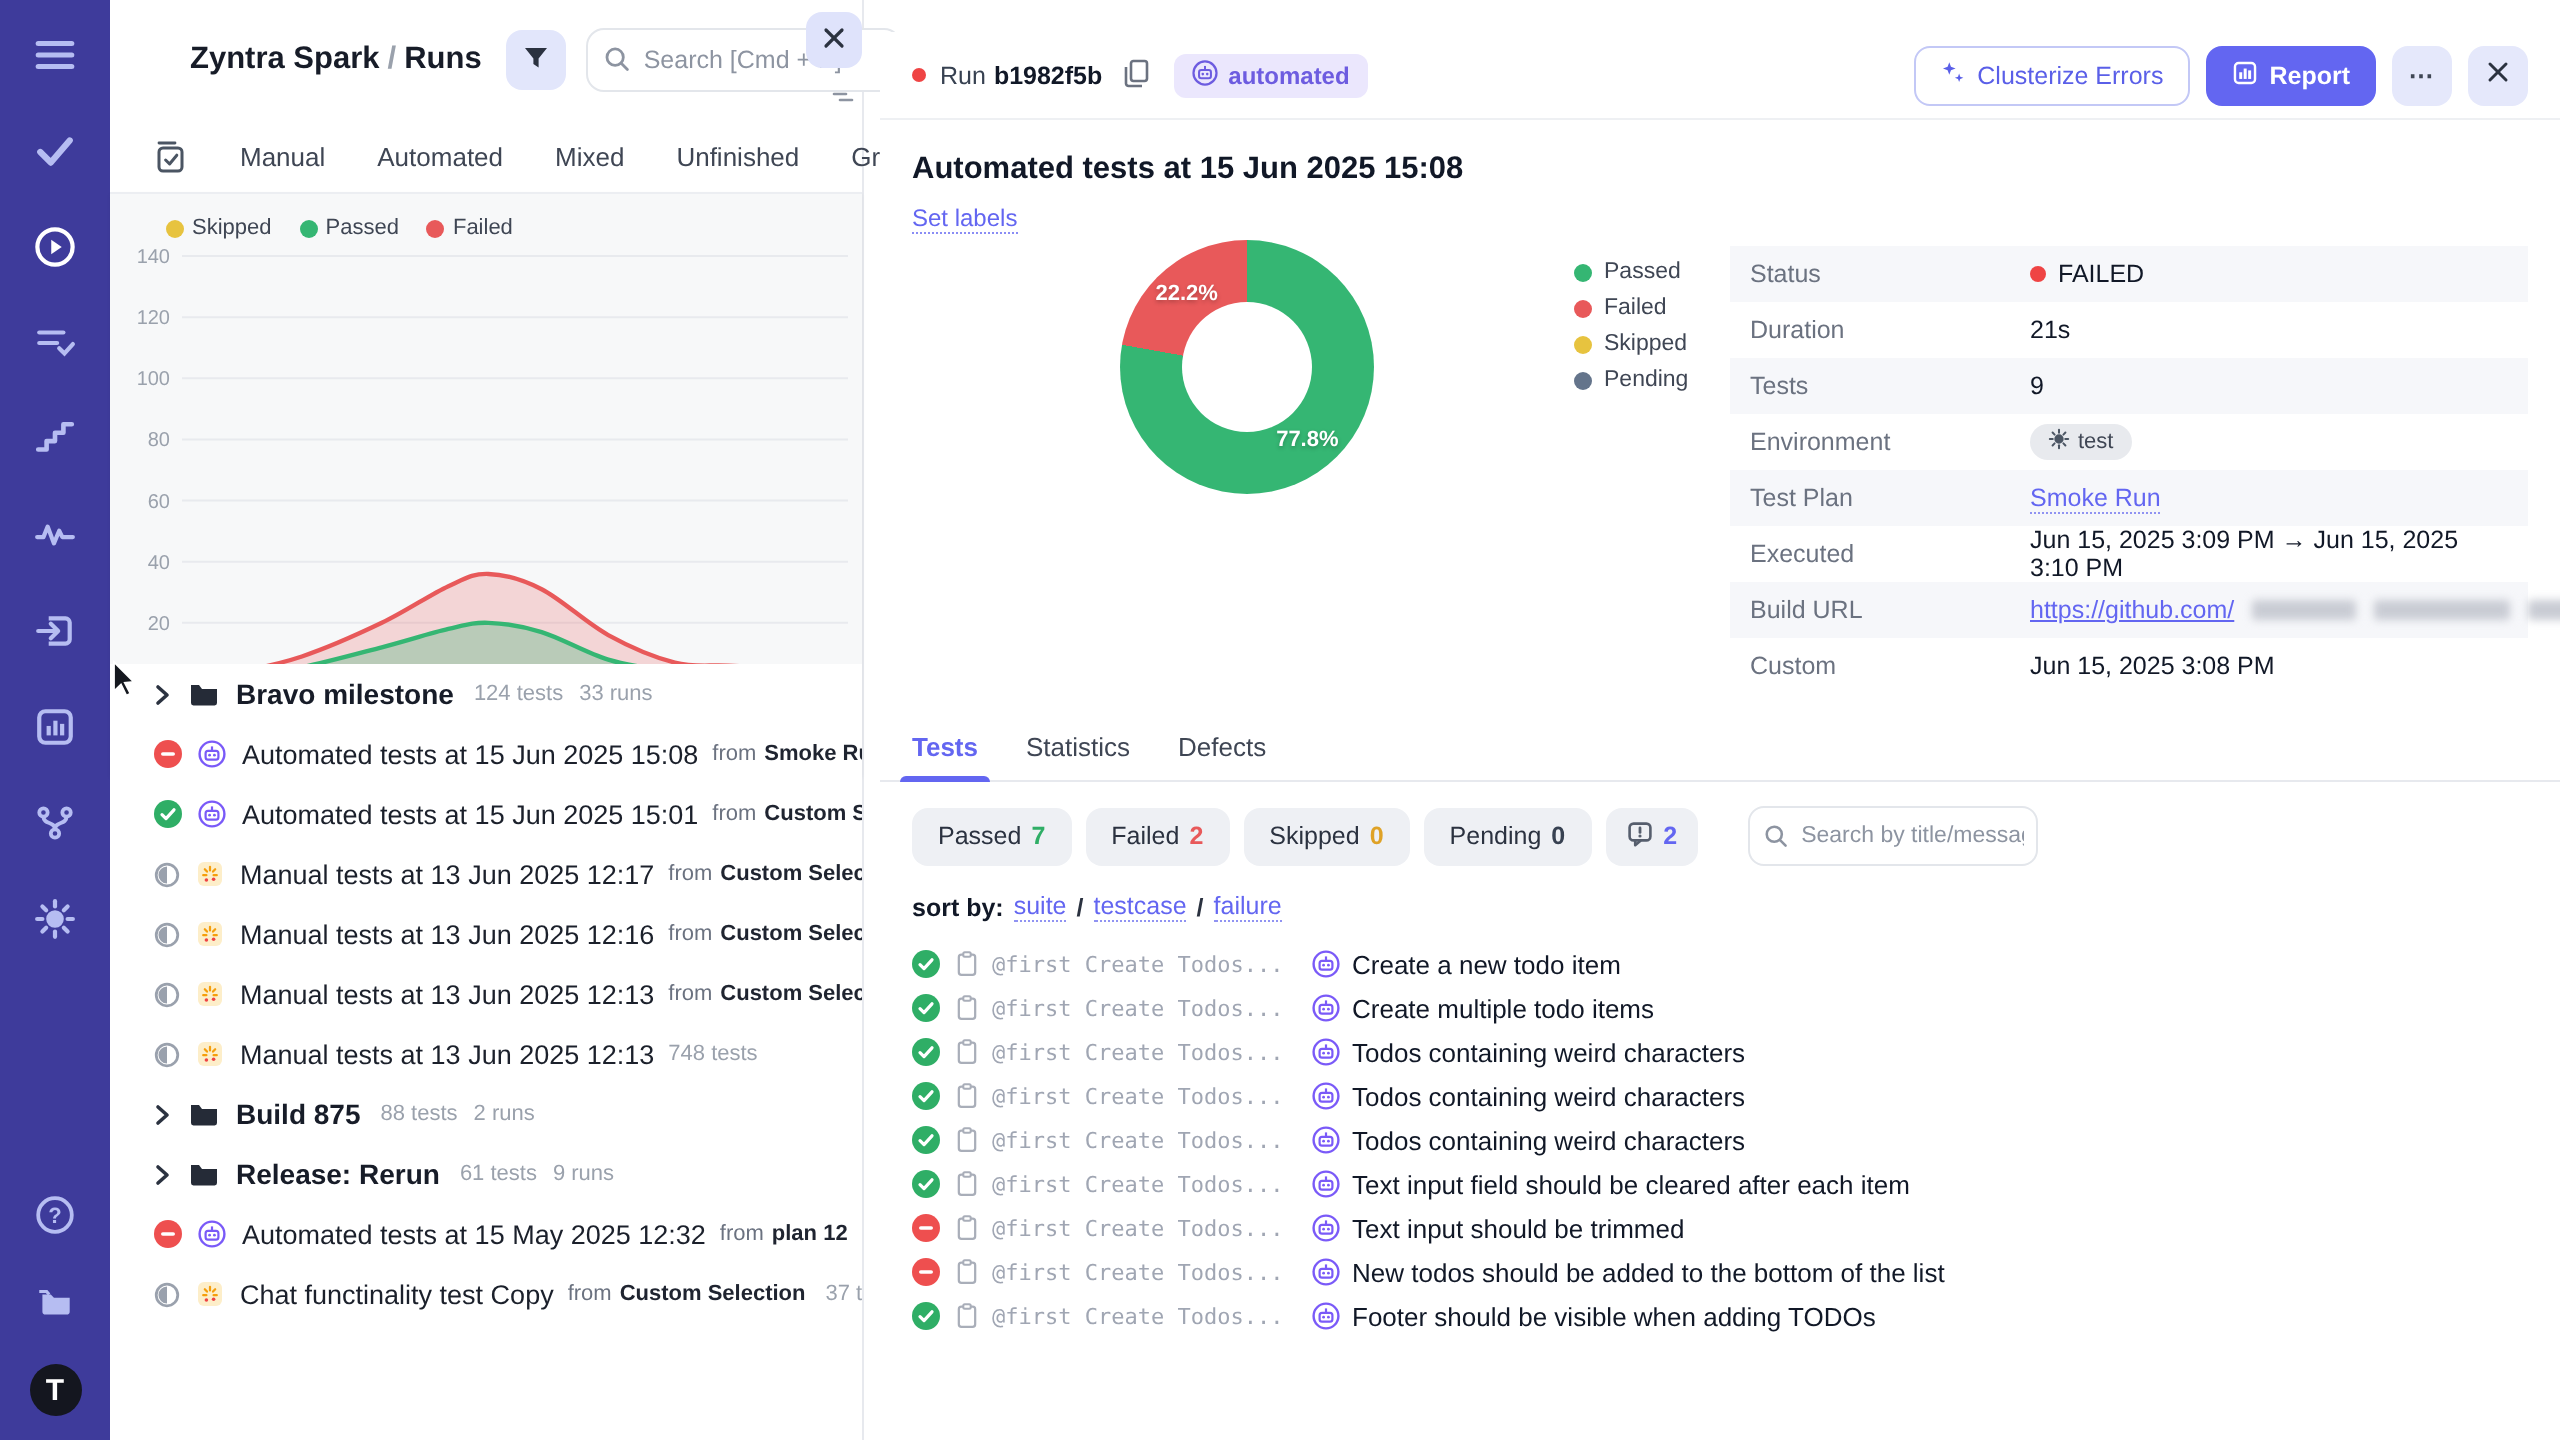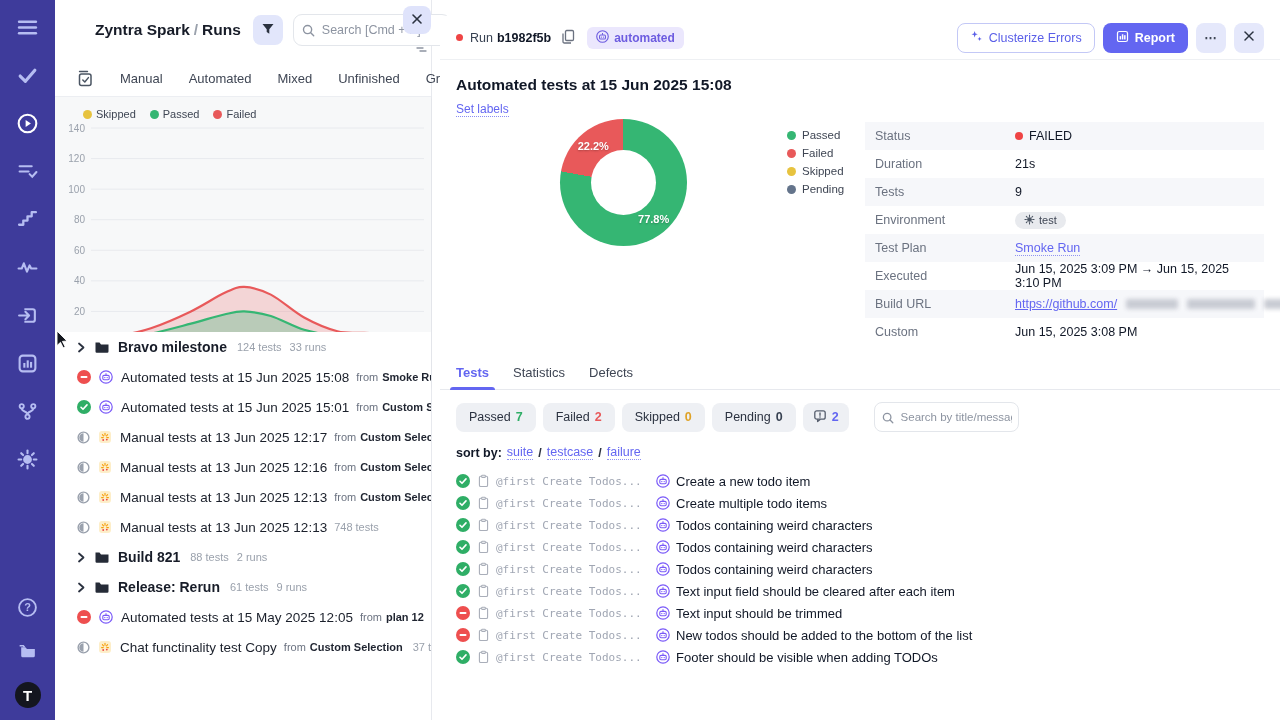--- a/index.html
+++ b/index.html
@@ -480,21 +480,21 @@
         <span class="chev">
             <svg width="9" height="11" viewBox="0 0 9 11">
               <path d="M2 1.5l4.5 4L2 9.5" fill="none" stroke="#2b3240" stroke-width="1.8" stroke-linecap="round" stroke-linejoin="round"></path>
             </svg>
           </span>
         <span class="folder-ico">
             <svg width="16" height="14" viewBox="0 0 16 14">
               <path d="M1.5 2.5h4l1.5 2h7.5v7a1.2 1.2 0 0 1-1.2 1.2H2.7a1.2 1.2 0 0 1-1.2-1.2z" fill="#252b37"></path>
             </svg>
           </span>
-        <span class="fname">Build 821</span>
+        <span class="fname">Build 875</span>
         <span class="meta">88 tests</span>
         <span class="meta">2 runs</span>
       </div>
       <div class="run-row folder">
         <span class="chev">
             <svg width="9" height="11" viewBox="0 0 9 11">
               <path d="M2 1.5l4.5 4L2 9.5" fill="none" stroke="#2b3240" stroke-width="1.8" stroke-linecap="round" stroke-linejoin="round"></path>
             </svg>
           </span>
         <span class="folder-ico">
@@ -516,21 +516,21 @@
           </span>
         <span class="ty">
             <svg width="14" height="14" viewBox="0 0 14 14">
               <circle cx="7" cy="7" r="6.2" stroke="currentColor" fill="none" stroke-width="1.2"></circle>
               <rect x="3.8" y="5.4" width="6.4" height="4.4" rx="1.2" fill="none" stroke="currentColor" stroke-width="1.1"></rect>
               <circle cx="5.8" cy="7.6" r="0.7" fill="currentColor"></circle>
               <circle cx="8.2" cy="7.6" r="0.7" fill="currentColor"></circle>
               <line x1="7" y1="3.2" x2="7" y2="5.2" stroke="currentColor" stroke-width="1.1"></line>
             </svg>
           </span>
-        <span class="rtitle">Automated tests at 15 May 2025 12:05</span>
+        <span class="rtitle">Automated tests at 15 May 2025 12:32</span>
         <span class="from">from</span>
         <span class="src">plan 12</span>
 
       </div>
 
       <div class="run-row">
         <span class="st">
             <svg width="13" height="13" viewBox="0 0 14 14">
               <circle cx="7" cy="7" r="5.8" fill="none" stroke="#9aa1ad" stroke-width="1.5"></circle>
               <path d="M7 2.4a4.6 4.6 0 0 0 0 9.2z" fill="#9aa1ad"></path>

